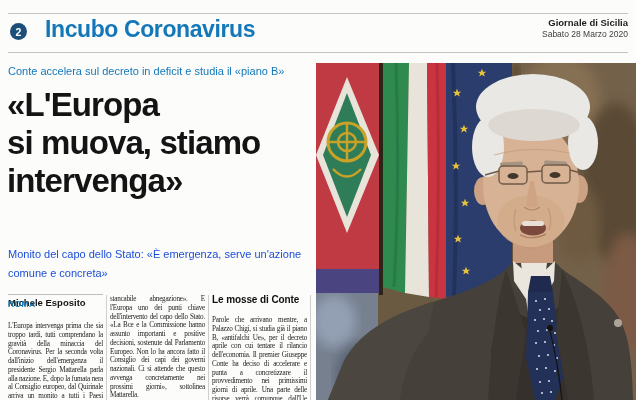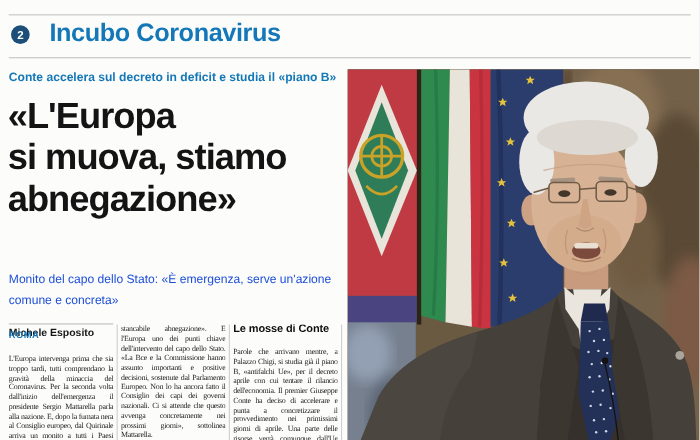--- a/index.html
+++ b/index.html
@@ -17,21 +17,21 @@
     display:flex;align-items:center;justify-content:center;
   }
   .section-title{
     position:absolute;left:45px;top:16px;margin:0;
     font-size:23px;font-weight:bold;letter-spacing:-0.4px;color:#1478b8;
   }
   .masthead{position:absolute;right:8px;top:17px;text-align:right;line-height:1.25;}
   .masthead-name{font-size:9.5px;font-weight:bold;color:#1e1e1e;}
   .masthead-date{font-size:8.5px;color:#3d3d3d;}
   .kicker{
-    position:absolute;left:8px;top:65px;font-size:11px;font-weight:bold;color:#1478b8;
+    position:absolute;left:8px;top:65px;font-size:11px;font-weight:normal;color:#1478b8;
   }
   .headline{position:absolute;left:7px;top:86px;width:310px;}
   .headline .hl{
     font-size:33px;line-height:38px;font-weight:bold;letter-spacing:-0.9px;color:#141414;
   }
   .deck{
     position:absolute;left:8px;top:245px;width:312px;
     font-size:11px;line-height:19px;color:#1d4ed8;
   }
   .byline-rule{position:absolute;left:8px;top:294px;width:95px;height:1px;background:#bdbdbd;}
@@ -61,29 +61,33 @@
 </head>
 <body>
 
 <div class="page">
 
   <div class="rule rule-top"></div>
 
   <span class="badge">2</span>
   <h1 class="section-title">Incubo Coronavirus</h1>
 
+  <div class="masthead">
+    <div class="masthead-name">Giornale di Sicilia</div>
+    <div class="masthead-date">Sabato 28 Marzo 2020</div>
+  </div>
 
   <div class="rule rule-bottom"></div>
 
   <div class="kicker">Conte accelera sul decreto in deficit e studia il «piano B»</div>
 
   <div class="headline">
     <div class="hl">«L'Europa</div>
     <div class="hl">si muova, stiamo</div>
-    <div class="hl">abnegazione»</div>
+    <div class="hl">intervenga»</div>
   </div>
 
   <div class="deck">Monito del capo dello Stato: «È emergenza, serve un'azione comune e concreta»</div>
 
   <div class="byline-rule"></div>
   <div class="byline">Michele Esposito</div>
   <div class="dateline">ROMA</div>
 
   <div class="col col1">
     <p>L'Europa intervenga prima che sia troppo tardi, tutti comprendano la gravità della minaccia del Coronavirus. Per la seconda volta dall'inizio dell'emergenza il presidente Sergio Mattarella parla alla nazione. E, dopo la fumata nera al Consiglio europeo, dal Quirinale arriva un monito a tutti i Paesi membri dell'Ue. «Serve un'azione comune e concreta». Mat-</p>

